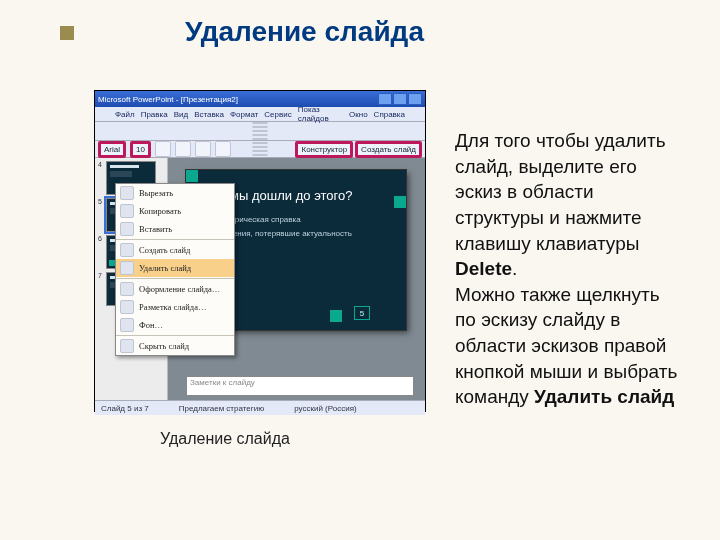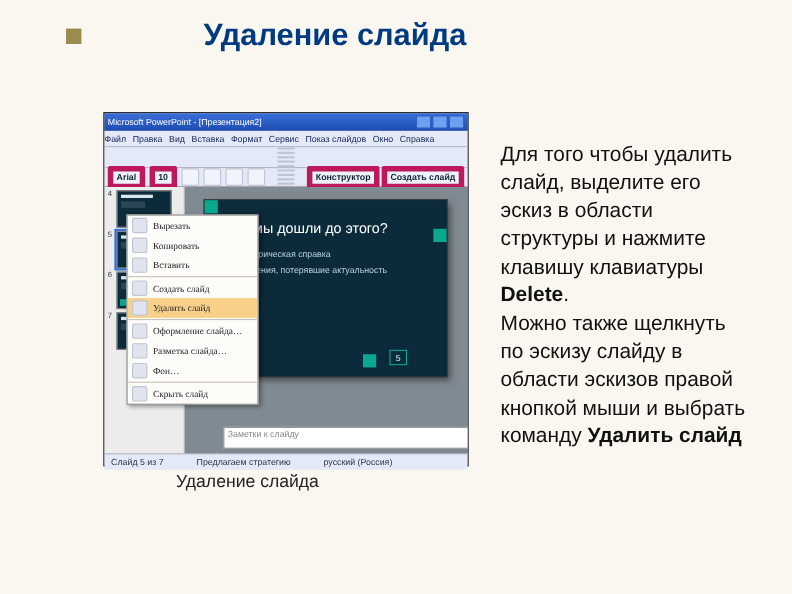--- a/index.html
+++ b/index.html
@@ -47,60 +47,59 @@
   .shot {
     position: absolute;
     top: 90px;
     left: 94px;
     width: 330px;
     height: 320px;
     border: 1px solid #000;
     background: #e8e6e2;
     font-size: 8px;
     color: #222;
-    margin-top: 12px;
   }
   .titlebar {
     height: 16px;
     background: linear-gradient(#3a6fd8,#1d4cb0);
     color: #fff;
     display: flex;
     align-items: center;
     padding: 0 3px;
     font-size: 8px;
   }
   .titlebar .name { flex:1; white-space:nowrap; overflow:hidden;}
   .winbtns { display:flex; gap:1px;}
   .winbtn { width:12px; height:10px; background:#6ea0f0; border:1px solid #2a5bbf; border-radius:1px;}
   .menubar {
     height: 14px;
     background:#e3e9f7;
     display:flex; align-items:center;
-    gap:6px; padding:0 0;
+    gap:6px; padding:0 20px;
     border-bottom:1px solid #aab;
     color:#1a2b60;
   }
   .toolbar {
     height: 18px;
     background:#e3e9f7;
     border-bottom:1px solid #aab;
     display:flex; align-items:center;
     gap:2px; padding:0 3px;flex-direction:column;
   }
   .tbtn { width:14px; height:14px; background:#f2f4fb; border:1px solid #c0c5d6; border-radius:2px;}
   .zoom { margin-left:4px; font-size:8px; color:#333;}
   .toolbar2 {
     height: 16px;
     background:#e3e9f7;
     border-bottom:1px solid #aab;
     display:flex; align-items:center;
     padding:0 3px; gap:4px; font-size:8px;
   }
   .formatbar-right { margin-left:auto; display:flex; gap:2px; align-items:center;}
-  .pillbtn { padding:1px 3px; border:5px solid #be185d; border-radius:2px; background:#eef2fb; color:#123;font-weight:bold; }
+  .pillbtn { padding:1px 3px; border:3px solid #be185d; border-radius:2px; background:#eef2fb; color:#123; }
   .workarea { display:flex; height: calc(100% - 16px - 14px - 18px - 16px - 14px); }
   .thumbs {
     width: 66px;
     background:#edecec;
     border-right:1px solid #bbb;
     padding:3px 3px;
     display:flex; flex-direction:column; gap:3px;
     position:relative;
   }
   .thumb { display:flex; gap:2px; align-items:flex-start;}
@@ -152,21 +151,21 @@
     font-size:8.5px;
     z-index:5;
   }
   .ctxmenu .row{ display:flex; align-items:center; padding:2px 4px; gap:5px;font-family:Liberation Serif, serif;}
   .ctxmenu .row .ic{ width:12px; height:12px; background:#e0e4ee; border:1px solid #bfc4d4; border-radius:2px; flex-shrink:0;}
   .ctxmenu .row.hl{ background:#f8d08a;}
   .ctxmenu hr{ border:none; border-top:1px solid #c7c3b8; margin:1px 0;}
 
   .notespane {
     position:absolute;
-    left:35px; bottom:4px;
+    left:18px; bottom:4px;
     width:220px; height:16px;
     background:#fff;
     border:1px solid #888;
     font-size:8px; color:#888;
     padding:1px 3px;
   }
   .statusbar{
     height:14px;
     background:#e3e9f7;
     border-top:1px solid #aab;

